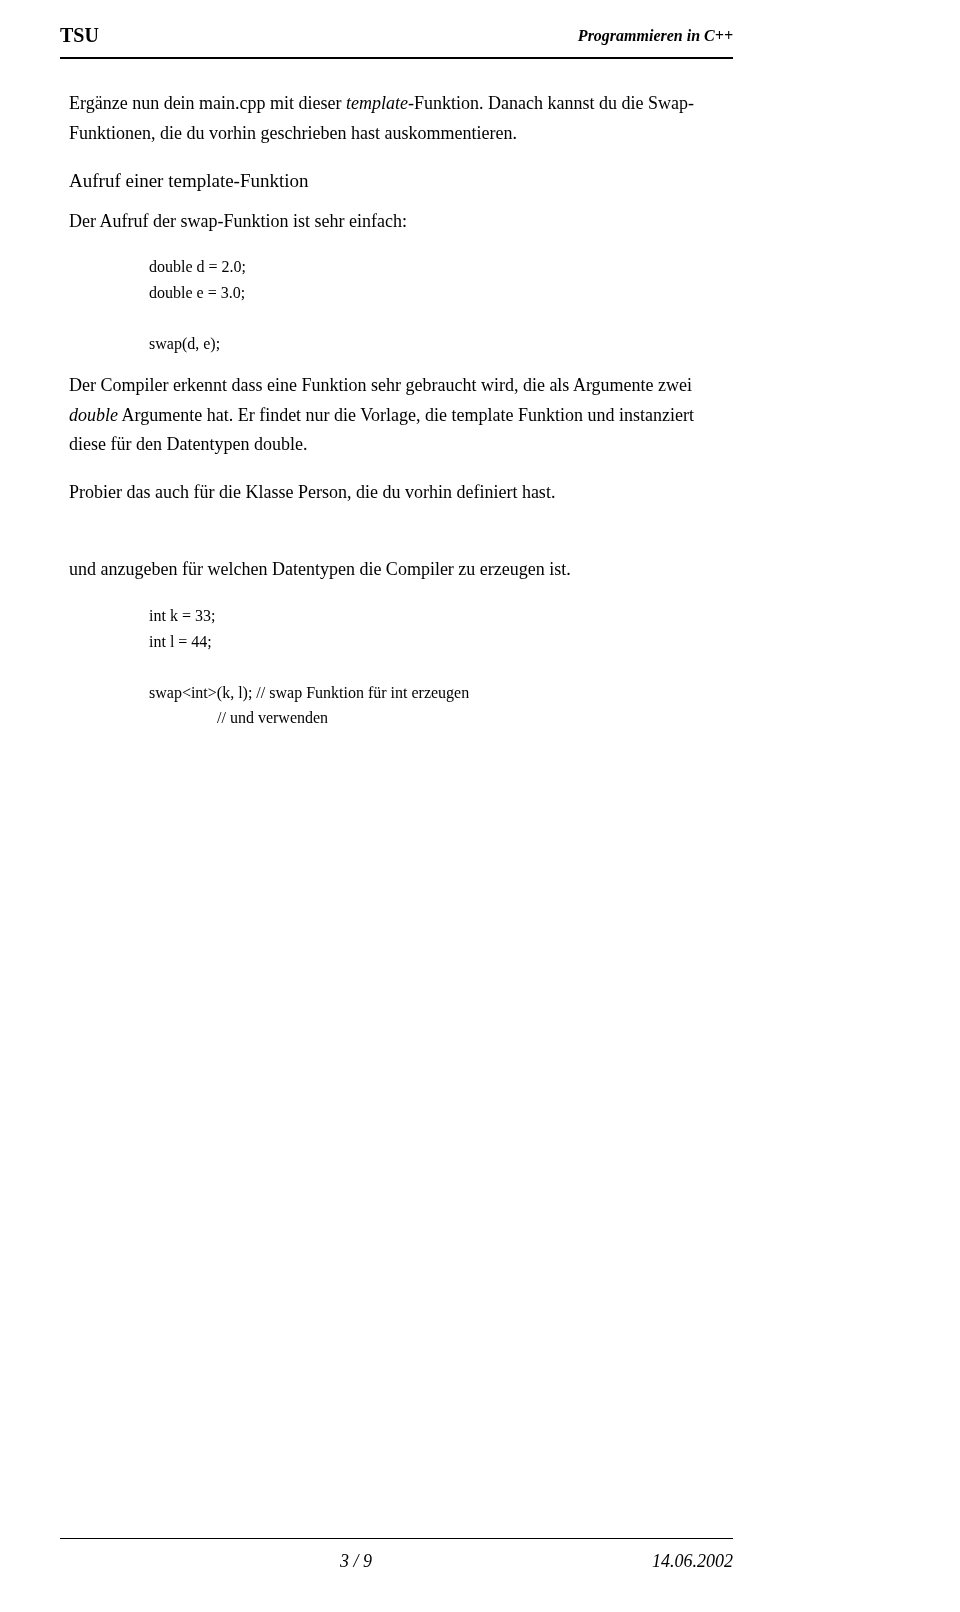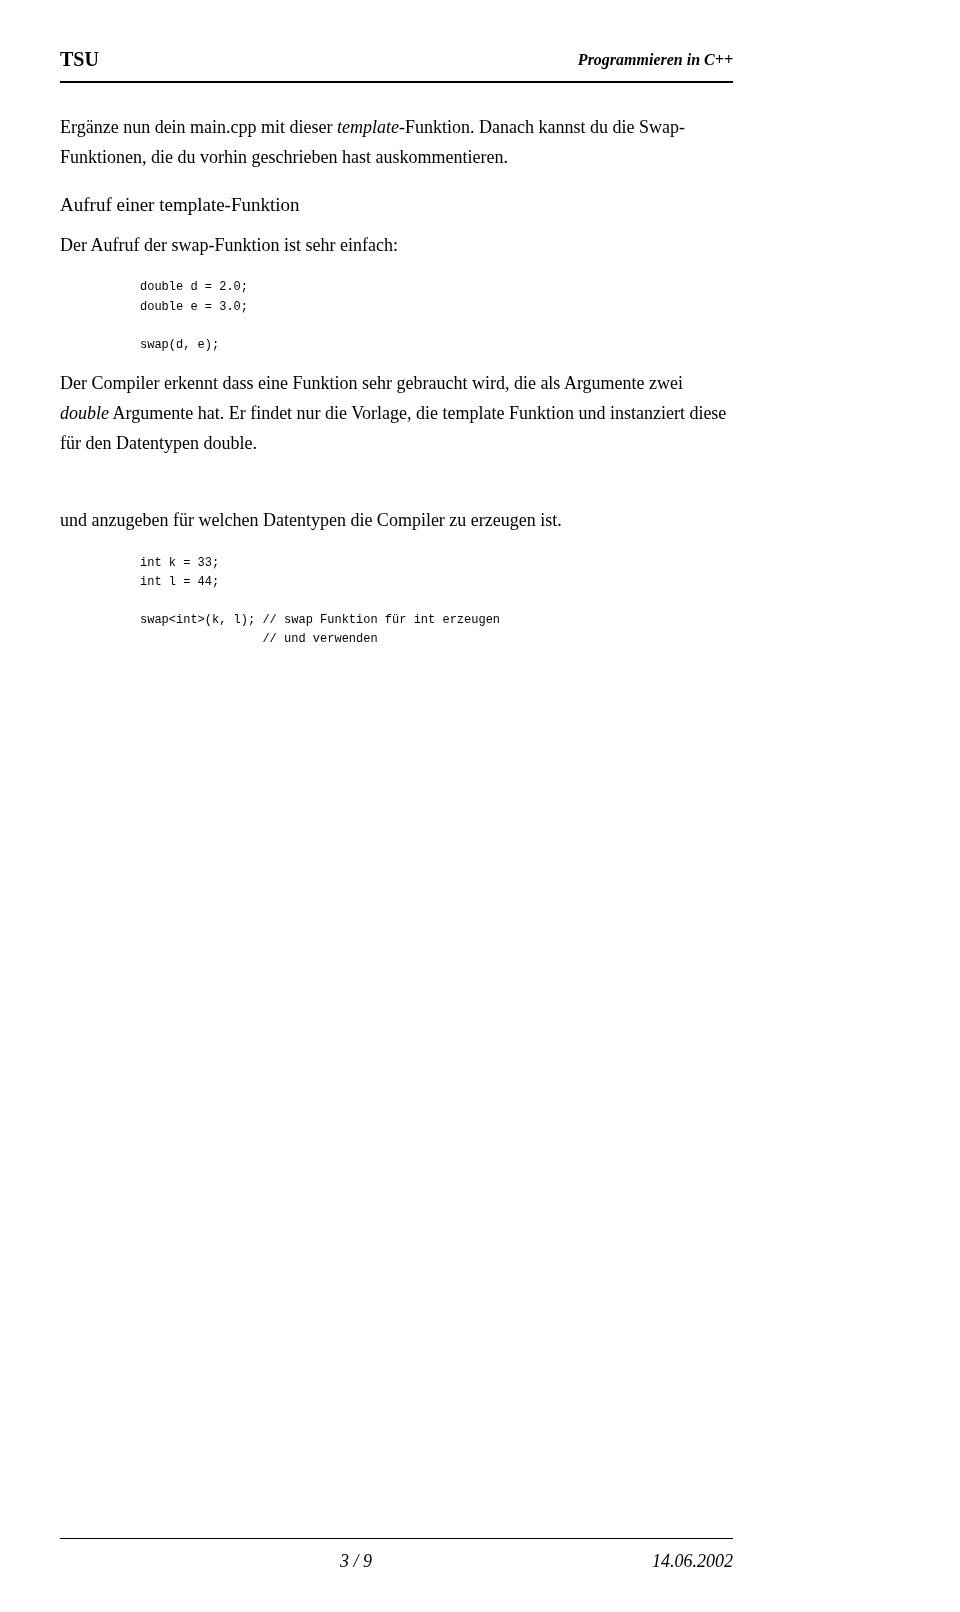--- a/index.html
+++ b/index.html
@@ -14,21 +14,21 @@
       background: #ffffff;
       font-family: 'Times New Roman', Times, serif;
       font-size: 18px;
       color: #000000;
       position: relative;
     }
 
     .page {
       width: 793px;
       min-height: 1612px;
-      padding: 48px 60px 60px 60px;
+      padding: 24px 60px 60px 60px;
       position: relative;
     }
 
     .header {
       display: flex;
       justify-content: space-between;
       align-items: center;
       border-bottom: 2px solid #000;
       padding-bottom: 10px;
       margin-bottom: 30px;
@@ -40,38 +40,39 @@
     }
 
     .header-center {
       font-size: 16px;
       font-weight: bold;
       font-style: italic;
     }
 
     .content {
       line-height: 1.6;
+      margin-left: 9px;
     }
 
     .paragraph {
       margin-bottom: 18px;
       font-size: 18px;
       line-height: 1.65;
     }
 
     .section-title {
       font-size: 19px;
       font-weight: normal;
       margin-bottom: 10px;
       margin-top: 10px;
     }
 
     .code-block {
-      font-family: Liberation Mono, monospace;
-      font-size: 12px;
+      font-family: Liberation Serif, serif;
+      font-size: 16px;
       margin: 14px 0 14px 80px;
       line-height: 1.6;
       white-space: pre;
     }
 
     em {
       font-style: italic;
     }
 
     .footer {
@@ -122,20 +123,23 @@
 
     <div class="code-block"><span>double d = 2.0;
 double e = 3.0;
 
 swap(d, e);</span></div>
 
     <div class="paragraph">
       <span>Der Compiler erkennt dass eine Funktion sehr gebraucht wird, die als Argumente zwei </span><em>double</em><span> Argumente hat. Er findet nur die Vorlage, die template Funktion und instanziert diese für den Datentypen double.</span>
     </div>
 
+    <div class="paragraph">
+      <span>Probier das auch für die Klasse Person, die du vorhin definiert hast.</span>
+    </div>
 
     <div class="paragraph">
       <br>
       <span>und anzugeben für welchen Datentypen die Compiler zu erzeugen ist.</span>
     </div>
 
     <div class="code-block"><span>int k = 33;
 int l = 44;
 
 swap&lt;int&gt;(k, l); // swap Funktion für int erzeugen

